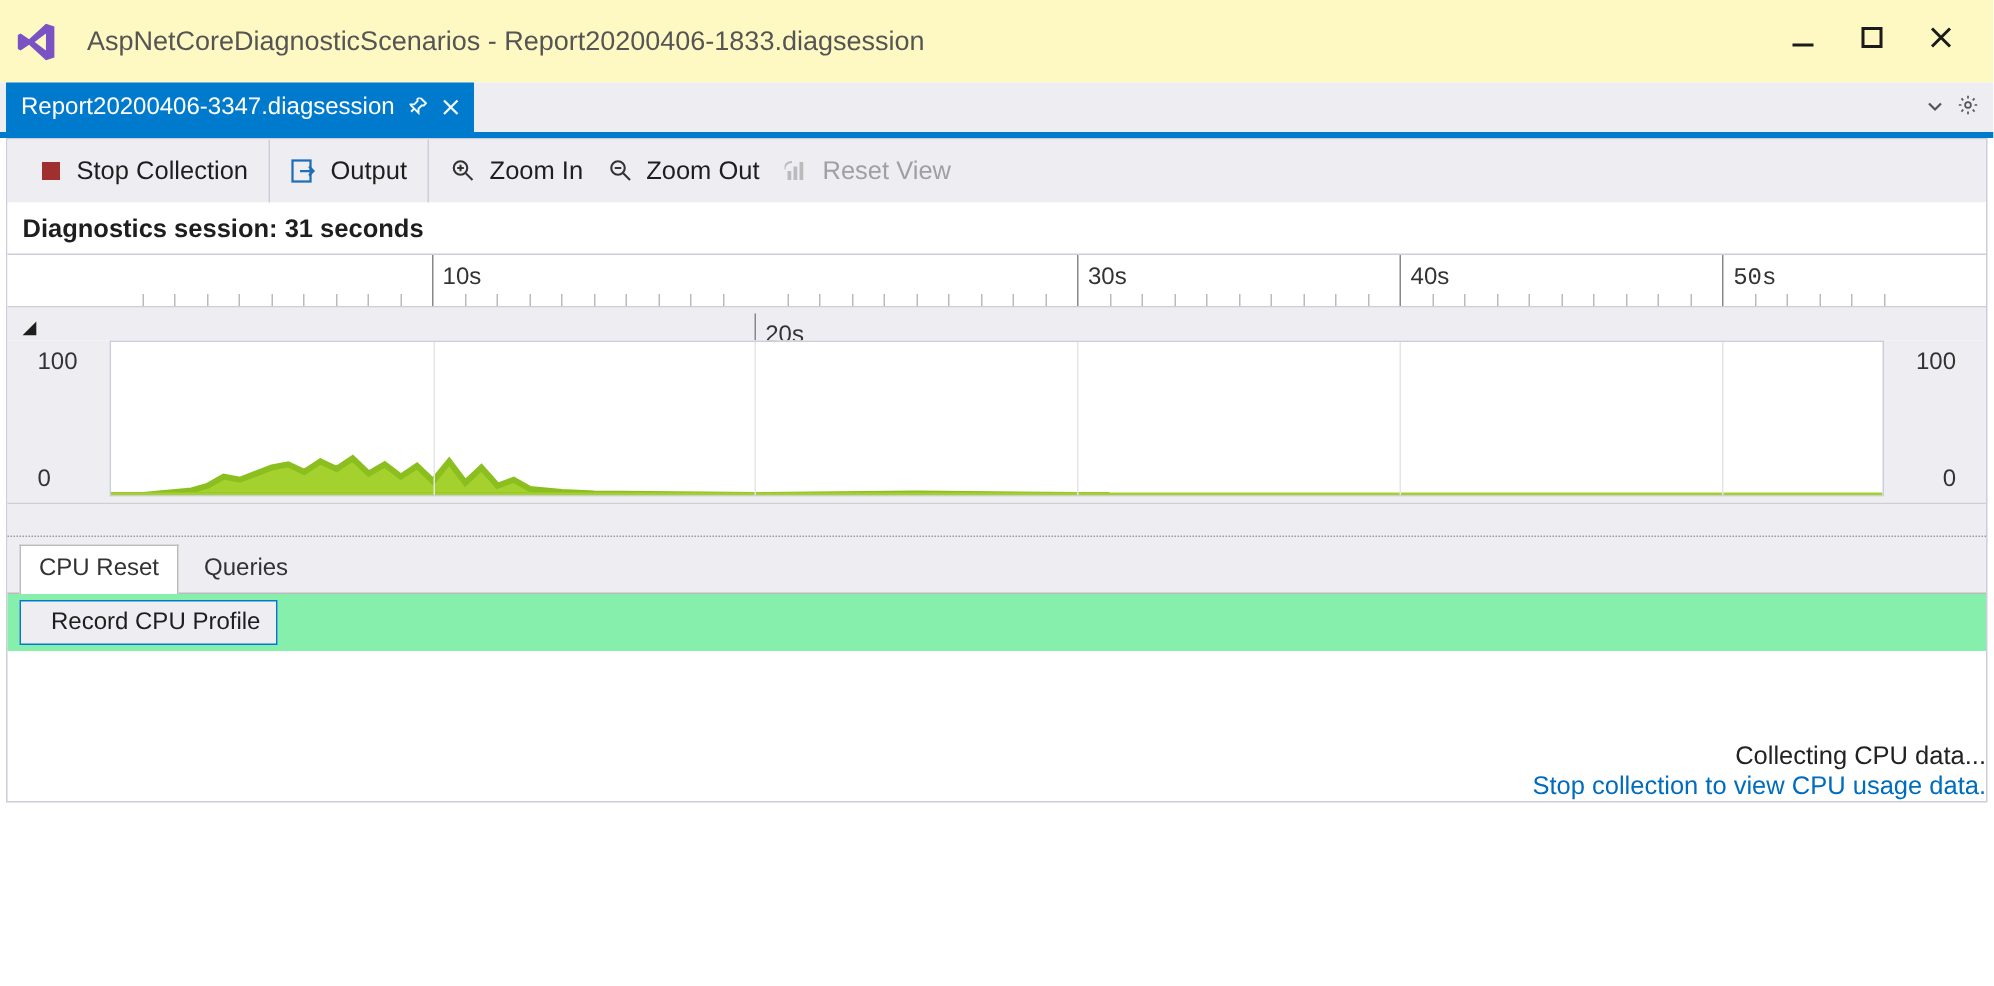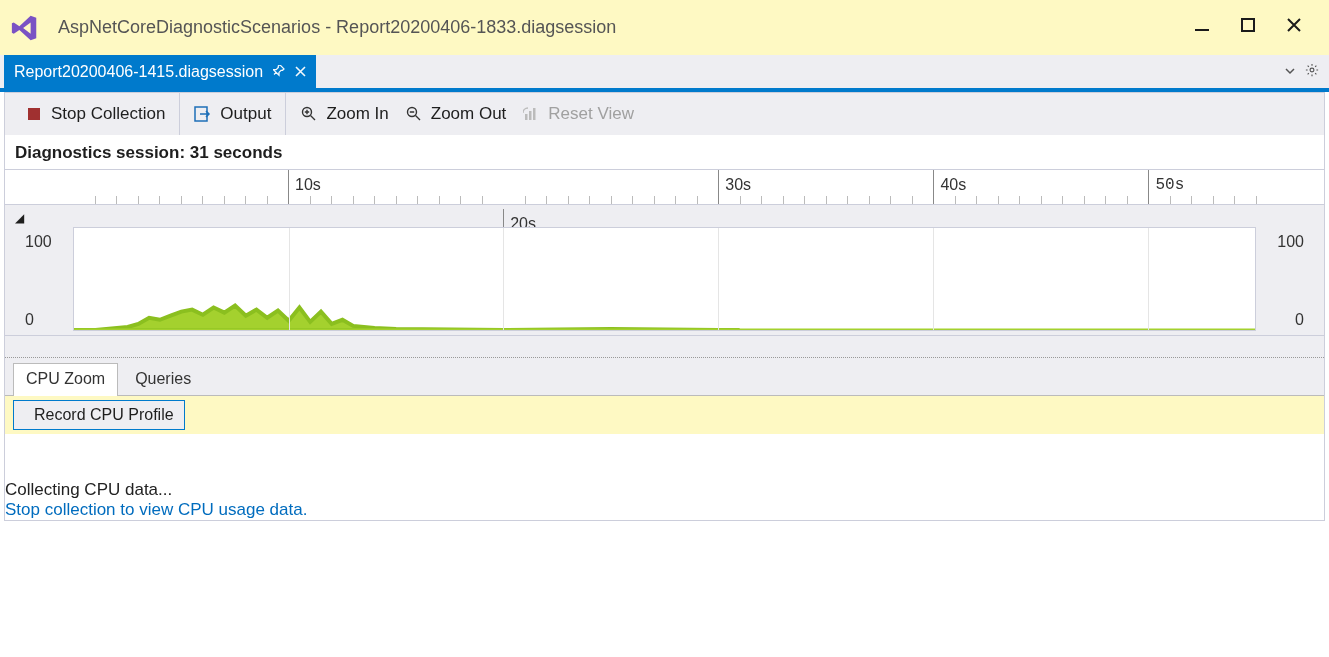--- a/index.html
+++ b/index.html
@@ -123,35 +123,35 @@
     bottom:-1px;
     background: transparent;
   }
   .subtab.active {
     background:#fff;
     border-color:#bbb;
   }
 
   .record-row {
     height: 38px;
-    background:#fef9c3;
+    background:#86efac;
     display:flex; align-items:center;
     padding: 0 8px;
   }
   .record-btn {
     display:flex; align-items:center; gap:10px;
     background:#eeeef2;
     border:1px solid #007acc;
     padding: 5px 10px;
     font-size: 16px;
   }
 
   .body-msg {
-    text-align:left;
-    padding-top: 46px;
+    text-align:right;
+    padding-top: 60px;
     font-size: 17px;
     color:#222;
   }
   .body-msg a { color:#006cbe; text-decoration:none; }
 </style>
 </head>
 <body>
 
 <div class="titlebar">
   <div class="vs-logo">
@@ -175,21 +175,21 @@
       <svg width="16" height="16" viewBox="0 0 16 16">
           <path d="M2 2 L14 14 M14 2 L2 14" stroke="#1b1b1b" stroke-width="2"></path>
         </svg>
     </span>
   </div>
 </div>
 
 <div class="tab-strip">
   <div class="tabs-left">
     <div class="doc-tab">
-      <span>Report20200406-1415.diagsession</span>
+      <span>Report20200406-3347.diagsession</span>
       <span class="pin">
         <svg width="12" height="12" viewBox="0 0 12 12">
             <path d="M2 1h6v2l-1 1v3l2 2H1l2-2V4L2 3z M5 9v3" fill="none" stroke="#fff" stroke-width="1.3" transform="rotate(45 6 6)"></path>
           </svg>
       </span>
       <span class="close">
         <svg width="11" height="11" viewBox="0 0 11 11">
             <path d="M1 1L10 10M10 1L1 10" stroke="#fff" stroke-width="1.6"></path>
           </svg>
       </span>
@@ -357,21 +357,21 @@
         <div class="chart-grid-v" style="left: 54.55%;"></div>
         <div class="chart-grid-v" style="left: 72.73%;"></div>
         <div class="chart-grid-v" style="left: 90.91%;"></div>
       </div>
   </div>
 
   <div class="spacer-bar"></div>
 
   <div class="subtabs">
     <div class="subtab active">
-      <span>CPU Zoom</span>
+      <span>CPU Reset</span>
     </div>
     <div class="subtab">
       <span>Queries</span>
     </div>
   </div>
 
   <div class="record-row">
     <div class="record-btn">
       <span><span class="record-circle"></span></span>
       <span>Record CPU Profile</span>

